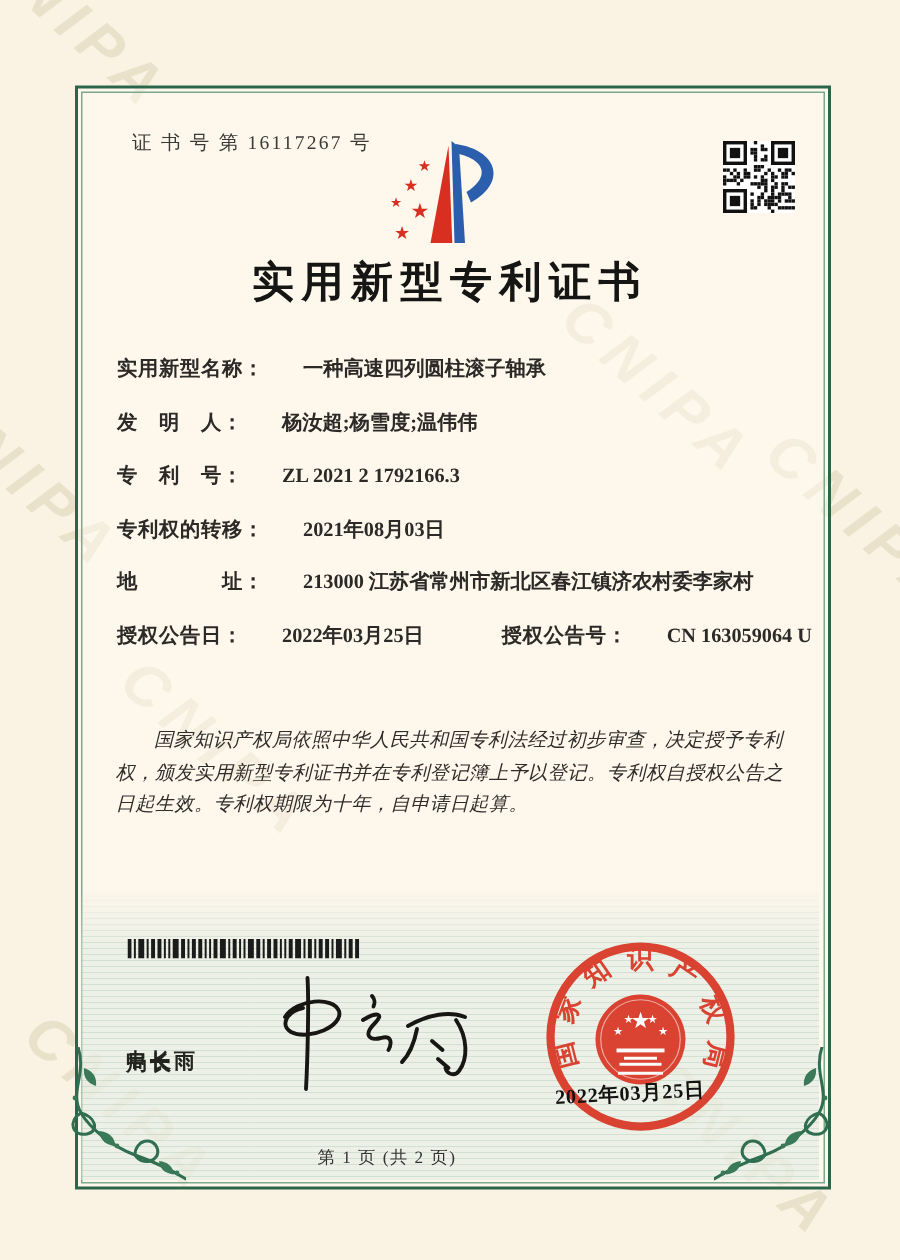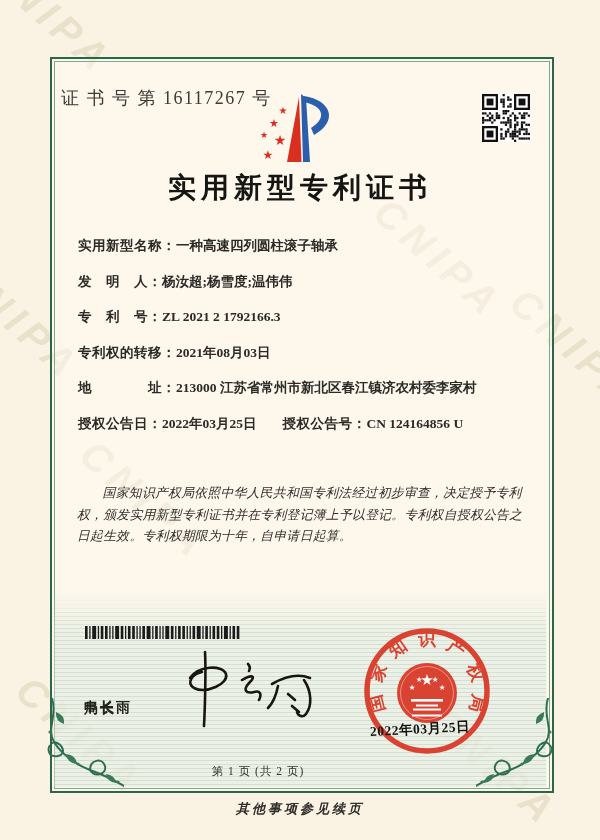--- a/index.html
+++ b/index.html
@@ -32,31 +32,31 @@
   .guilloche {
     position:absolute; left:54px; top:592px; width:492px; height:195px;
     background-color:rgba(222,233,223,0.5);
     background-image:repeating-linear-gradient(180deg,
       rgba(118,168,138,0.22) 0px, rgba(118,168,138,0.22) 1px,
       rgba(245,248,242,0) 1px, rgba(245,248,242,0) 4px);
     -webkit-mask-image:linear-gradient(180deg, transparent, #000 20%);
     mask-image:linear-gradient(180deg, transparent, #000 20%);
   }
 
-  .cert-no { left:61px; top:86px; font-size:18px; letter-spacing:1.5px; color:#3a3a36; }
+  .cert-no { left:88px; top:86px; font-size:13px; letter-spacing:1.5px; color:#3a3a36; }
   .logo { left:254px; top:86px; }
   .qr { left:482px; top:94px; }
 
   .title {
     left:50px; top:169px; width:500px; text-align:center;
     font-size:28px; font-weight:bold; letter-spacing:5px; color:#151513;
   }
 
   .fields { left:78px; top:237px; width:454px; font-size:13.5px; font-weight:bold; color:#2b2a27; }
-  .frow { display:flex; align-items:baseline; height:35.6px; white-space:pre; }
+  .frow { display:flex; align-items:baseline; height:35.6px; white-space:pre;gap:26px; }
   .flabel { letter-spacing:0.5px; }
   .pair2 { margin-left:26px; }
 
   .paras { left:77px; top:483px; width:448px; font-size:12.8px; line-height:21.6px;
     font-style:italic; color:#2e2d2a; letter-spacing:0.3px; }
   .paras p { margin:0; text-indent:2em; }
 
   .barcode { left:85px; top:626px; }
 
   .director-title, .director-name {
@@ -282,21 +282,21 @@
       <span class="flabel">专　利　号：</span><span class="fvalue">ZL 2021 2 1792166.3</span>
     </div>
     <div class="frow">
       <span class="flabel">专利权的转移：</span><span class="fvalue">2021年08月03日</span>
     </div>
     <div class="frow">
       <span class="flabel">地　　　　址：</span><span class="fvalue">213000 江苏省常州市新北区春江镇济农村委李家村</span>
     </div>
     <div class="frow">
       <span class="flabel">授权公告日：</span><span class="fvalue">2022年03月25日</span>
-      <span class="flabel pair2">授权公告号：</span><span class="fvalue">CN 124164856 U</span>
+      <span class="flabel pair2">授权公告号：</span><span class="fvalue">CN 163059064 U</span>
     </div>
   </div>
 
   <div class="abs paras">
     <p>国家知识产权局依照中华人民共和国专利法经过初步审查，决定授予专利权，颁发实用新型专利证书并在专利登记簿上予以登记。专利权自授权公告之日起生效。专利权期限为十年，自申请日起算。</p>
   </div>
 
   <svg class="abs barcode" id="barcode-svg" width="156" height="13" preserveAspectRatio="none" viewBox="0 0 190.4 13">
       <rect x="0.0" y="0" width="3.2" height="13" fill="#1b1b1b"></rect>
       <rect x="5.2" y="0" width="1.6" height="13" fill="#1b1b1b"></rect>
@@ -379,15 +379,14 @@
         <rect x="55" y="79" width="32" height="2.6"></rect>
         <rect x="60" y="84.5" width="22" height="2"></rect>
         <rect x="57" y="88.5" width="28" height="2"></rect>
         <rect x="56" y="94.5" width="30" height="2"></rect>
       </g>
     </g>
   </svg>
   <div class="abs seal-date">2022年03月25日</div>
 
   <div class="abs page-num">第 1 页 (共 2 页)</div>
-  <div class="abs continuation">其他事项参见续页</div>
 
 </div>
 
 </body></html>

